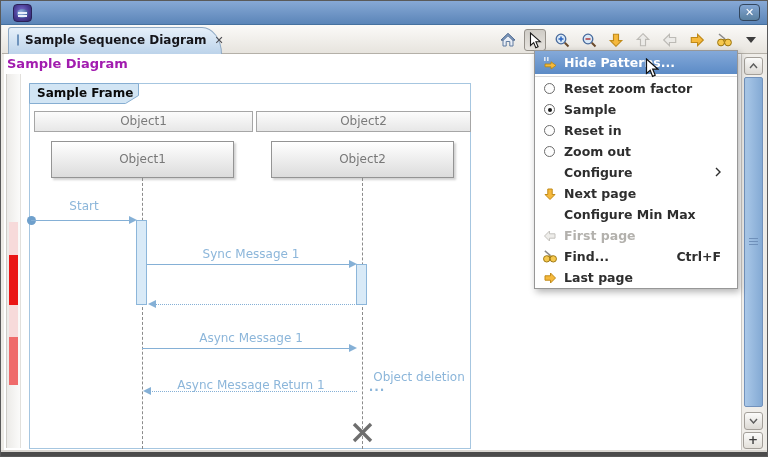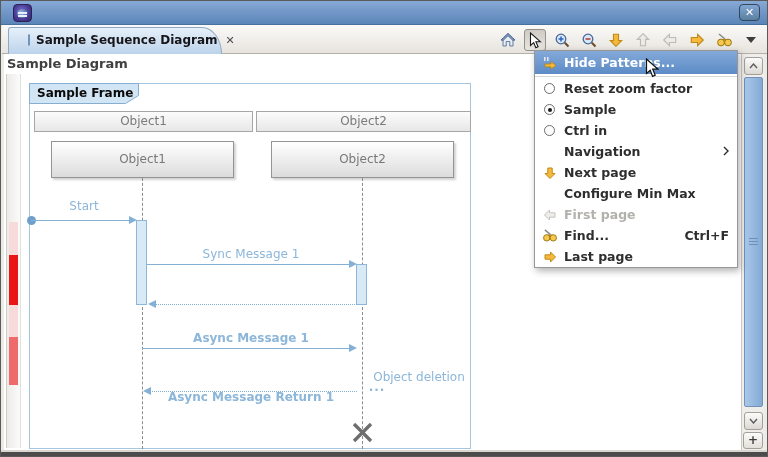--- a/index.html
+++ b/index.html
@@ -20,34 +20,34 @@
   .win-close { position:absolute; right:7px; top:3px; width:21px; height:17px; border-radius:4px;
                background:linear-gradient(#83a6d4,#59809f); border:1px solid #32465e;
                color:#fff; font-size:11px; font-weight:bold; text-align:center; line-height:15px; }
 
   
   .tabrow { position:absolute; left:1px; top:24px; width:766px; height:29px;
             background:linear-gradient(#fbfaf8,#e7e4de); border-bottom:1px solid #b4b0a8; }
   .tab { position:absolute; left:6px; top:2px; height:27px; width:214px;
          background:linear-gradient(#e6f0fa,#bcd3ea); border:1px solid #8ea9c4; border-bottom:none;
          border-radius:3px 20px 0 0 / 3px 27px 0 0;
-         display:flex; align-items:center; gap:6px; padding:0 10px 2px 19px; }
+         display:flex; align-items:center; gap:6px; padding:0 10px 2px 8px; }
   .tab-icon { width:14px; height:12px; background:#eef5fc; border:1px solid #6f94bd; border-radius:2px; }
   .tab-icon:before { content:""; display:block; height:3px; background:#aecbe8; border-bottom:1px solid #6f94bd; }
   .tab-label { font-size:12px; font-weight:bold; color:#15151a; white-space:nowrap; }
   .tab-close { margin-left:2px; font-size:11px; color:#4c4c52; font-weight:bold; }
 
   .toolbar { position:absolute; right:6px; top:3px; height:24px; display:flex; align-items:center; gap:5px; }
   .tool-btn { width:22px; height:22px; display:flex; align-items:center; justify-content:center; }
   .tool-btn.pressed { background:linear-gradient(#cfccc6,#e8e5e0); border:1px solid #95918a; border-radius:3px; }
   .tri-down { width:0; height:0; border:5px solid transparent; border-top:6px solid #3d3d3d; margin-top:5px; }
 
   
   .canvas { position:absolute; left:3px; top:53px; width:737px; height:396px; background:#fff; }
-  .view-title { position:absolute; left:3px; top:2px; font-size:13px; font-weight:600; color:#404040; }
+  .view-title { position:absolute; left:3px; top:2px; font-size:13px; font-weight:600; color:#a21caf; }
 
   .ruler { position:absolute; left:2px; top:20px; width:15px; height:374px;
            background:linear-gradient(90deg,#ecebe8,#fbfbfa); border-left:1px solid #cfcdc8; border-right:1px solid #e2e0dc; }
   .mark { position:absolute; left:2px; width:9px; }
 
   .frame { position:absolute; left:25px; top:29px; width:442px; height:366px; border:1px solid #a6c6e0; }
   .frame-label { position:absolute; left:25px; top:29px; width:110px; height:21px; }
   .frame-label-text { position:absolute; left:33px; top:32px; font-size:12px; font-weight:bold; color:#0a0a0a; }
 
   .hdr-bar { position:absolute; top:57px; height:21px; background:linear-gradient(#fcfcfc,#e7e7e7);
@@ -65,21 +65,21 @@
   .arr-l { position:absolute; width:0; height:0; border:4px solid transparent; border-right:8px solid #85b0d6; border-left:none; }
   .start-dot { position:absolute; width:9px; height:9px; border-radius:50%; background:#6fa0cc; }
   .activation { position:absolute; width:11px; background:#d9eaf7; border:1px solid #8cb6da; }
 
   
   .menu { position:absolute; left:533px; top:49px; width:204px; background:#fff;
           border:1px solid #979797; box-shadow:2px 3px 7px rgba(0,0,0,.3); z-index:40; }
   .menu-hl { height:23px; display:flex; align-items:center; gap:6px; padding:0 6px;
              background:linear-gradient(#84a9d9,#5c8bc6); color:#fff; font-size:12.5px; font-weight:bold; }
   .menu-sep { height:3px; border-bottom:1px solid #dadada; margin-bottom:1px; }
-  .mi { height:21px; display:flex; align-items:center; padding:0 8px 0 6px; font-size:12.5px;
+  .mi { height:21px; display:flex; align-items:center; padding:0 16px 0 6px; font-size:12.5px;
         font-weight:600; color:#2e2e2e; }
   .mi .ic { width:17px; height:16px; margin-right:6px; display:flex; align-items:center; justify-content:center; flex:none; }
   .mi.disabled { color:#b3b1ad; }
   .mi .sc { margin-left:auto; font-weight:600; }
   .mi .sub { margin-left:auto; }
   .radio { width:11px; height:11px; border:1px solid #6c6c6c; border-radius:50%; background:#fdfdfd; position:relative; }
   .radio.on:before { content:""; position:absolute; left:2.5px; top:2.5px; width:4px; height:4px; border-radius:50%; background:#1a1a1a; }
 
   
   .sbar { position:absolute; left:740px; top:53px; width:23px; height:396px; background:#f0eeea; border-left:1px solid #ccc9c4; }
@@ -206,25 +206,25 @@
     <div class="msg-line" style="left:27px; top:166px; width:102px;"></div>
     <div class="arr-r" style="left:125px; top:162px;"></div>
 
     <div class="msg-label" style="left:147px; top:193px; width:200px;">Sync Message 1</div>
     <div class="msg-line" style="left:143px; top:210px; width:205px;"></div>
     <div class="arr-r" style="left:345px; top:206px;"></div>
 
     <div class="msg-line dotted" style="left:147px; top:250px; width:206px;"></div>
     <div class="arr-l" style="left:144px; top:246px;"></div>
 
-    <div class="msg-label" style="left:142px; top:277px; width:210px;font-weight:bold;">Async Message 1</div>
+    <div class="msg-label" style="left:142px; top:277px; width:210px;">Async Message 1</div>
     <div class="msg-line" style="left:138px; top:294px; width:210px;"></div>
     <div class="arr-r" style="left:345px; top:290px;"></div>
 
-    <div class="msg-label" style="left:137px; top:336px; width:220px;font-weight:bold;">Async Message Return 1</div>
+    <div class="msg-label" style="left:137px; top:324px; width:220px;">Async Message Return 1</div>
     <div class="msg-line dotted" style="left:142px; top:337px; width:211px;"></div>
     <div class="arr-l" style="left:139px; top:333px;"></div>
 
     <div class="msg-label" style="left:363px; top:316px; width:104px;">Object deletion</div>
     <div class="msg-label" style="left:363px; top:326px; width:20px; letter-spacing:1px; font-weight:bold;">...</div>
     <svg style="position:absolute; left:347px; top:367px;" width="23" height="23" viewBox="0 0 23 23">
         <line x1="3" y1="3" x2="20" y2="20" stroke="#6e6e6e" stroke-width="3.4"></line>
         <line x1="20" y1="3" x2="3" y2="20" stroke="#6e6e6e" stroke-width="3.4"></line>
       </svg>
   </div>
@@ -251,25 +251,31 @@
     <div class="mi">
       <span class="ic">
           <span class="radio on"></span>
         </span>
       <span>Sample</span>
     </div>
     <div class="mi">
       <span class="ic">
           <span class="radio"></span>
         </span>
-      <span>Ctrl in</span>
+      <span>Reset in</span>
+    </div>
+    <div class="mi">
+      <span class="ic">
+          <span class="radio"></span>
+        </span>
+      <span>Zoom out</span>
     </div>
     <div class="mi">
       <span class="ic"></span>
-      <span>Navigation</span>
+      <span>Configure</span>
       <span class="sub"><svg width="6" height="10" viewBox="0 0 6 10">
             <polyline points="1,1 5,5 1,9" fill="none" stroke="#2e2e2e" stroke-width="1.4"></polyline>
           </svg></span>
     </div>
     <div class="mi">
       <span class="ic">
           <svg width="14" height="14" viewBox="0 0 14 14">
             <polygon points="7,12.5 2,7.5 4.8,7.5 4.8,2 9.2,2 9.2,7.5 12,7.5" fill="#f6b93c" stroke="#c08a18" stroke-width="1"></polygon>
           </svg>
         </span>

